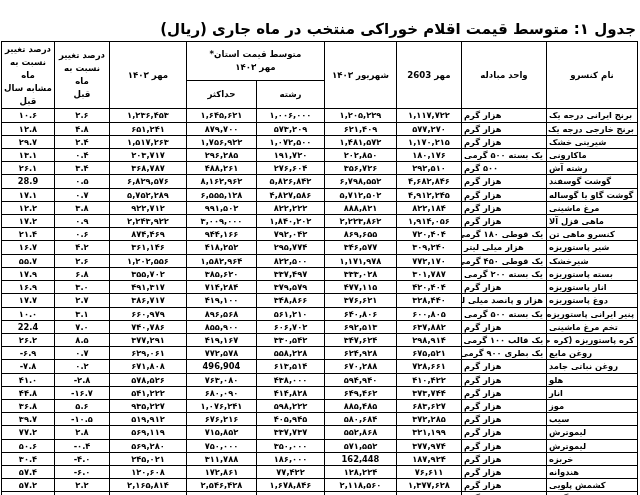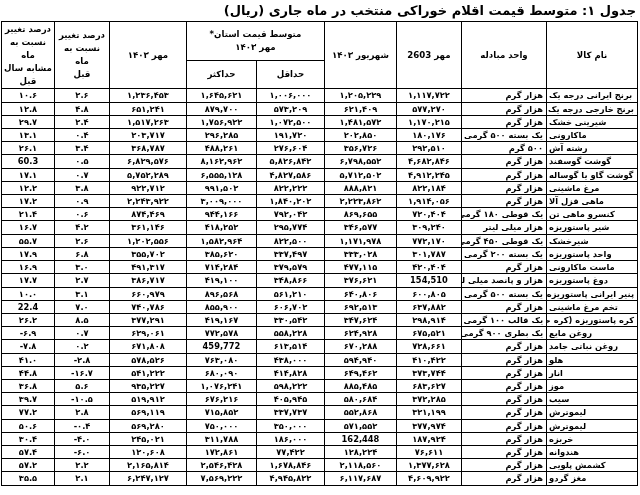--- a/index.html
+++ b/index.html
@@ -4,24 +4,25 @@
 <style>
   html,body{margin:0;padding:0;background:#ffffff;}
   body{
     width:640px;height:495px;overflow:hidden;
     font-family:"DejaVu Sans",sans-serif;
     color:#000;
     direction:rtl;
   }
   .page{padding:2px 2px 0 2px;}
   .title{
-    font-size:13px;font-weight:bold;
+    font-size:15px;font-weight:bold;
     text-align:right;
     padding:1px 2px 3px 0;
     white-space:nowrap;
+    margin-top:17px;
   }
   table.price-table{
     border-collapse:collapse;
     table-layout:fixed;
     width:636px;
     direction:rtl;
   }
   .price-table th,.price-table td{
     border:1px solid #000;
     padding:0 2px;
@@ -36,21 +37,21 @@
     white-space:pre-line;
     line-height:1.5;
     padding:1px 1px;
   }
   .price-table td{
     font-size:8.3px;
     height:12.2px;
     line-height:12.2px;
   }
   td.c-name{text-align:left;padding-right:3px;}
-  td.c-unit{text-align:right;padding-right:3px;}
+  td.c-unit{text-align:left;padding-right:3px;}
   td.num{
     text-align:center;
     direction:ltr;
     unicode-bidi:isolate;
   }
   th.group-top{height:34px;}
   th.sub{height:24px;}
 </style>
 </head>
 <body>
@@ -65,36 +66,36 @@
       <col style="width:65px">
       <col style="width:72px">
       <col style="width:68px">
       <col style="width:70px">
       <col style="width:77px">
       <col style="width:55px">
       <col style="width:53px">
     </colgroup>
     <thead>
       <tr>
-        <th rowspan="2">نام کالا</th>
+        <th rowspan="2">نام کنسرو</th>
         <th rowspan="2">واحد مبادله</th>
         <th rowspan="2">مهر 2603</th>
         <th rowspan="2">شهریور ۱۴۰۳</th>
         <th colspan="2" class="group-top">متوسط قیمت استان*
 مهر ۱۴۰۳</th>
         <th rowspan="2">مهر ۱۴۰۳</th>
         <th rowspan="2">درصد تغییر
 نسبت به ماه
 قبل</th>
         <th rowspan="2">درصد تغییر
 نسبت به ماه
 مشابه سال قبل</th>
       </tr>
       <tr>
-        <th class="sub">حداقل</th>
+        <th class="sub">رشته</th>
         <th class="sub">حداکثر</th>
       </tr>
     </thead>
     <tbody id="rows">
         <tr>
           <td class="c-name">برنج ایرانی درجه یک</td>
           <td class="c-unit">هزار گرم</td>
           <td class="num">۱,۱۱۷,۷۲۲</td>
           <td class="num">۱,۲۰۵,۲۲۹</td>
           <td class="num">۱,۰۰۶,۰۰۰</td>
@@ -149,21 +150,21 @@
         </tr>
         <tr>
           <td class="c-name">گوشت گوسفند</td>
           <td class="c-unit">هزار گرم</td>
           <td class="num">۴,۶۸۲,۸۴۶</td>
           <td class="num">۶,۷۹۸,۵۵۲</td>
           <td class="num">۵,۸۲۶,۸۴۲</td>
           <td class="num">۸,۱۶۲,۹۶۲</td>
           <td class="num">۶,۸۲۹,۵۷۶</td>
           <td class="num">۰.۵</td>
-          <td class="num">60.3</td>
+          <td class="num">28.9</td>
         </tr>
         <tr>
           <td class="c-name">گوشت گاو یا گوساله</td>
           <td class="c-unit">هزار گرم</td>
           <td class="num">۴,۹۱۲,۲۴۵</td>
           <td class="num">۵,۷۱۲,۵۰۲</td>
           <td class="num">۴,۸۲۷,۵۸۶</td>
           <td class="num">۶,۵۵۵,۱۲۸</td>
           <td class="num">۵,۷۵۲,۲۸۹</td>
           <td class="num">۰.۷</td>
@@ -218,45 +219,45 @@
           <td class="c-unit">یک قوطی ۴۵۰ گرمی</td>
           <td class="num">۷۷۲,۱۷۰</td>
           <td class="num">۱,۱۷۱,۹۷۸</td>
           <td class="num">۸۲۲,۵۰۰</td>
           <td class="num">۱,۵۸۲,۹۶۴</td>
           <td class="num">۱,۲۰۲,۵۵۶</td>
           <td class="num">۲.۶</td>
           <td class="num">۵۵.۷</td>
         </tr>
         <tr>
-          <td class="c-name">واحد پاستوریزه</td>
+          <td class="c-name">بسته پاستوریزه</td>
           <td class="c-unit">یک بسته ۲۰۰ گرمی</td>
           <td class="num">۳۰۱,۷۸۷</td>
           <td class="num">۳۳۳,۰۲۸</td>
           <td class="num">۳۳۷,۴۹۷</td>
           <td class="num">۳۸۵,۶۲۰</td>
           <td class="num">۳۵۵,۷۰۲</td>
           <td class="num">۶.۸</td>
           <td class="num">۱۷.۹</td>
         </tr>
         <tr>
-          <td class="c-name">ماست ماکارونی</td>
+          <td class="c-name">انار پاستوریزه</td>
           <td class="c-unit">هزار گرم</td>
           <td class="num">۴۲۰,۴۰۴</td>
           <td class="num">۴۷۷,۱۱۵</td>
           <td class="num">۳۷۹,۵۷۹</td>
           <td class="num">۷۱۴,۲۸۴</td>
           <td class="num">۴۹۱,۳۱۷</td>
           <td class="num">۳.۰</td>
           <td class="num">۱۶.۹</td>
         </tr>
         <tr>
           <td class="c-name">دوغ پاستوریزه</td>
           <td class="c-unit">هزار و پانصد میلی لیتر</td>
-          <td class="num">154,510</td>
+          <td class="num">۳۲۸,۴۴۰</td>
           <td class="num">۳۷۶,۶۲۱</td>
           <td class="num">۳۴۸,۸۶۶</td>
           <td class="num">۴۱۹,۱۰۰</td>
           <td class="num">۳۸۶,۷۱۷</td>
           <td class="num">۲.۷</td>
           <td class="num">۱۷.۷</td>
         </tr>
         <tr>
           <td class="c-name">پنیر ایرانی پاستوریزه</td>
           <td class="c-unit">یک بسته ۵۰۰ گرمی</td>
@@ -300,21 +301,21 @@
           <td class="num">۶۲۹,۰۶۱</td>
           <td class="num">۰.۷</td>
           <td class="num">-۶.۹</td>
         </tr>
         <tr>
           <td class="c-name">روغن نباتی جامد</td>
           <td class="c-unit">هزار گرم</td>
           <td class="num">۷۲۸,۶۶۱</td>
           <td class="num">۶۷۰,۲۸۸</td>
           <td class="num">۶۱۳,۵۱۴</td>
-          <td class="num">459,772</td>
+          <td class="num">496,904</td>
           <td class="num">۶۷۱,۸۰۸</td>
           <td class="num">۰.۲</td>
           <td class="num">-۷.۸</td>
         </tr>
         <tr>
           <td class="c-name">هلو</td>
           <td class="c-unit">هزار گرم</td>
           <td class="num">۴۱۰,۴۲۲</td>
           <td class="num">۵۹۴,۹۴۰</td>
           <td class="num">۴۳۸,۰۰۰</td>

